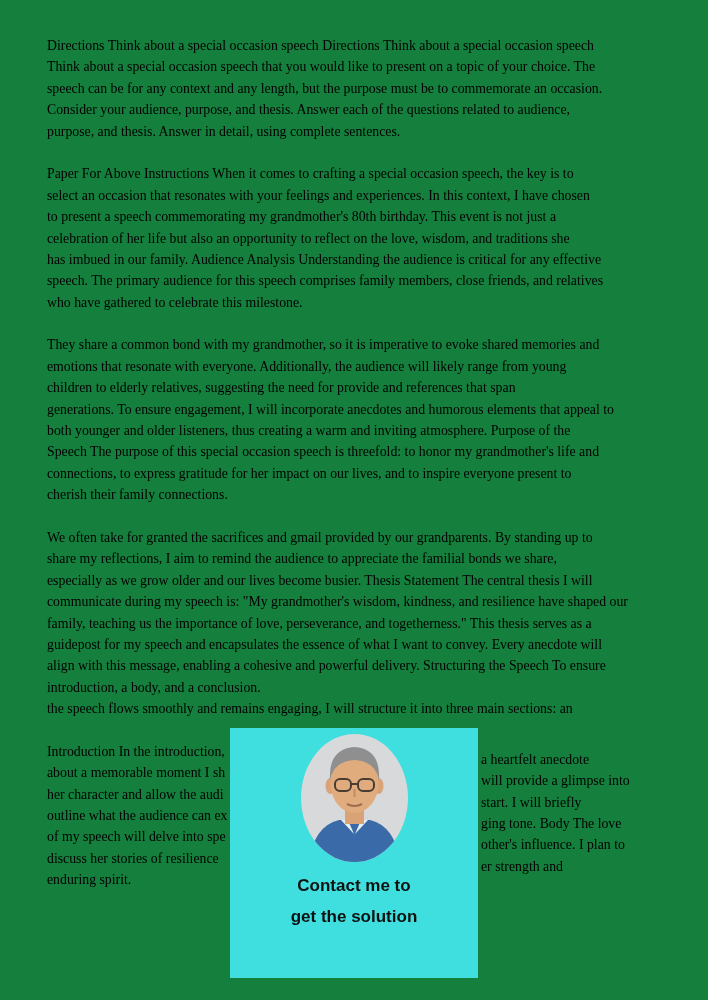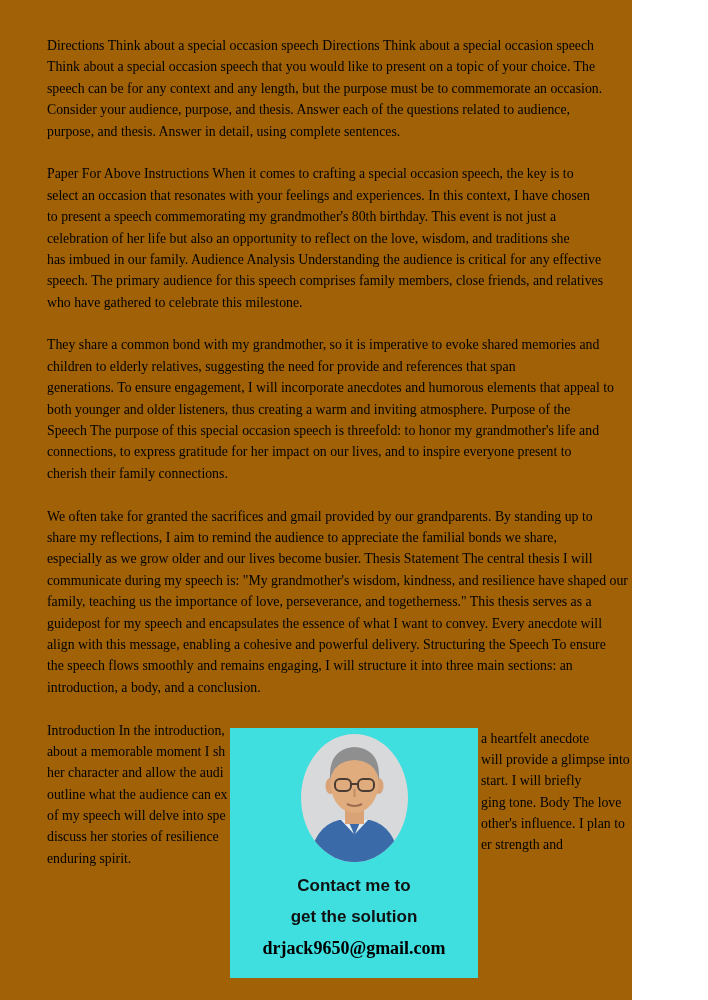--- a/index.html
+++ b/index.html
@@ -1,20 +1,20 @@
 <!DOCTYPE html>
 <html><head>
 <meta charset="utf-8">
 <style>
   html, body { margin: 0; padding: 0; background: #ffffff; }
   .page {
     position: relative;
-    width: 632px;
+    width: 708px;
     height: 1000px;
-    background: #a16207;
+    background: #15803d;
     overflow: hidden;
     font-family: "Liberation Serif", serif;
   }
   .doc {
     position: absolute;
     left: 47px;
     top: 35px;
     width: 616px;
     font-size: 13.8px;
     color: #000000;
@@ -78,37 +78,38 @@
         <div class="line">Paper For Above Instructions When it comes to crafting a special occasion speech, the key is to</div>
         <div class="line">select an occasion that resonates with your feelings and experiences. In this context, I have chosen</div>
         <div class="line">to present a speech commemorating my grandmother's 80th birthday. This event is not just a</div>
         <div class="line">celebration of her life but also an opportunity to reflect on the love, wisdom, and traditions she</div>
         <div class="line">has imbued in our family. Audience Analysis Understanding the audience is critical for any effective</div>
         <div class="line">speech. The primary audience for this speech comprises family members, close friends, and relatives</div>
         <div class="line">who have gathered to celebrate this milestone.</div>
       </div>
       <div class="para">
         <div class="line">They share a common bond with my grandmother, so it is imperative to evoke shared memories and</div>
+        <div class="line">emotions that resonate with everyone. Additionally, the audience will likely range from young</div>
         <div class="line">children to elderly relatives, suggesting the need for provide and references that span</div>
         <div class="line">generations. To ensure engagement, I will incorporate anecdotes and humorous elements that appeal to</div>
         <div class="line">both younger and older listeners, thus creating a warm and inviting atmosphere. Purpose of the</div>
         <div class="line">Speech The purpose of this special occasion speech is threefold: to honor my grandmother's life and</div>
         <div class="line">connections, to express gratitude for her impact on our lives, and to inspire everyone present to</div>
         <div class="line">cherish their family connections.</div>
       </div>
       <div class="para">
         <div class="line">We often take for granted the sacrifices and gmail provided by our grandparents. By standing up to</div>
         <div class="line">share my reflections, I aim to remind the audience to appreciate the familial bonds we share,</div>
         <div class="line">especially as we grow older and our lives become busier. Thesis Statement The central thesis I will</div>
         <div class="line">communicate during my speech is: "My grandmother's wisdom, kindness, and resilience have shaped our</div>
         <div class="line">family, teaching us the importance of love, perseverance, and togetherness." This thesis serves as a</div>
         <div class="line">guidepost for my speech and encapsulates the essence of what I want to convey. Every anecdote will</div>
         <div class="line">align with this message, enabling a cohesive and powerful delivery. Structuring the Speech To ensure</div>
+        <div class="line">introduction, a body, and a conclusion.</div>
         <div class="line">the speech flows smoothly and remains engaging, I will structure it into three main sections: an</div>
-        <div class="line">introduction, a body, and a conclusion.</div>
       </div>
       <div class="para">
         <div class="line split"><span class="frag-left">Introduction In the introduction,</span><span class="frag-right">a heartfelt anecdote</span></div>
         <div class="line split"><span class="frag-left">about a memorable moment I sh</span><span class="frag-right">will provide a glimpse into</span></div>
         <div class="line split"><span class="frag-left">her character and allow the audi</span><span class="frag-right">start. I will briefly</span></div>
         <div class="line split"><span class="frag-left">outline what the audience can ex</span><span class="frag-right">ging tone. Body The love</span></div>
         <div class="line split"><span class="frag-left">of my speech will delve into spe</span><span class="frag-right">other's influence. I plan to</span></div>
         <div class="line split"><span class="frag-left">discuss her stories of resilience</span><span class="frag-right">er strength and</span></div>
         <div class="line split"><span class="frag-left">enduring spirit.</span><span class="frag-right"></span></div>
       </div>
@@ -139,16 +140,15 @@
           </g>
           <path d="M53.5 55 L53.5 63" stroke="#c08b5e" stroke-width="2" fill="none"></path>
           <path d="M46 70 Q53.5 74 61 70" stroke="#9c6b4e" stroke-width="2" fill="none"></path>
         </g>
       </svg>
     </div>
     <div class="headline">
       <div>Contact me to</div>
       <div>get the solution</div>
     </div>
-    <div class="email">drjack9650@gmail.com</div>
   </div>
 
 </div>
 
 </body></html>

